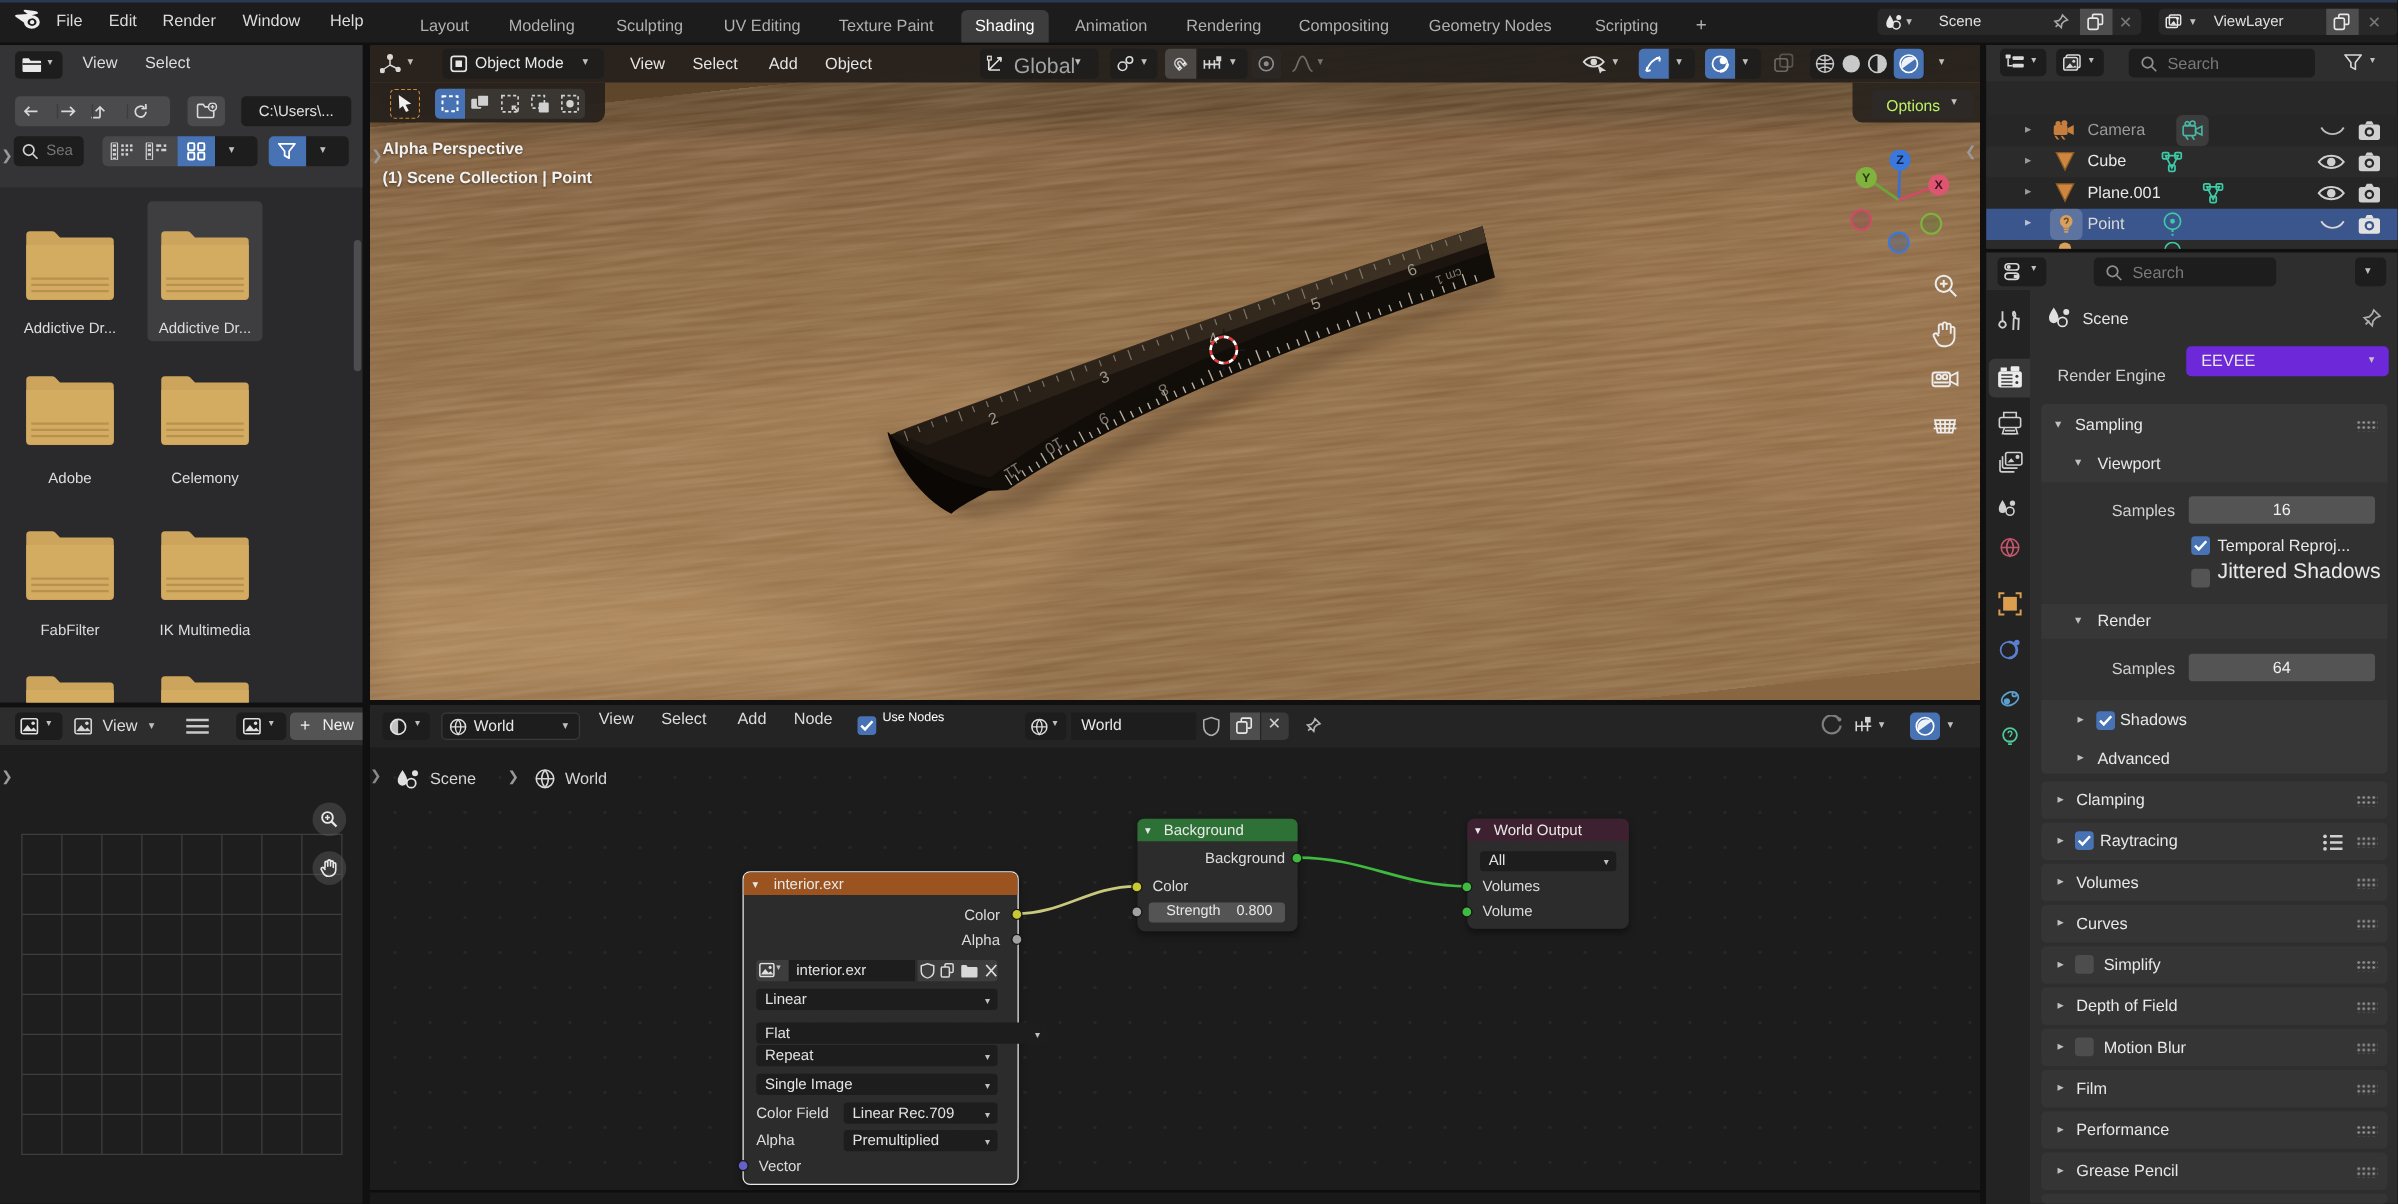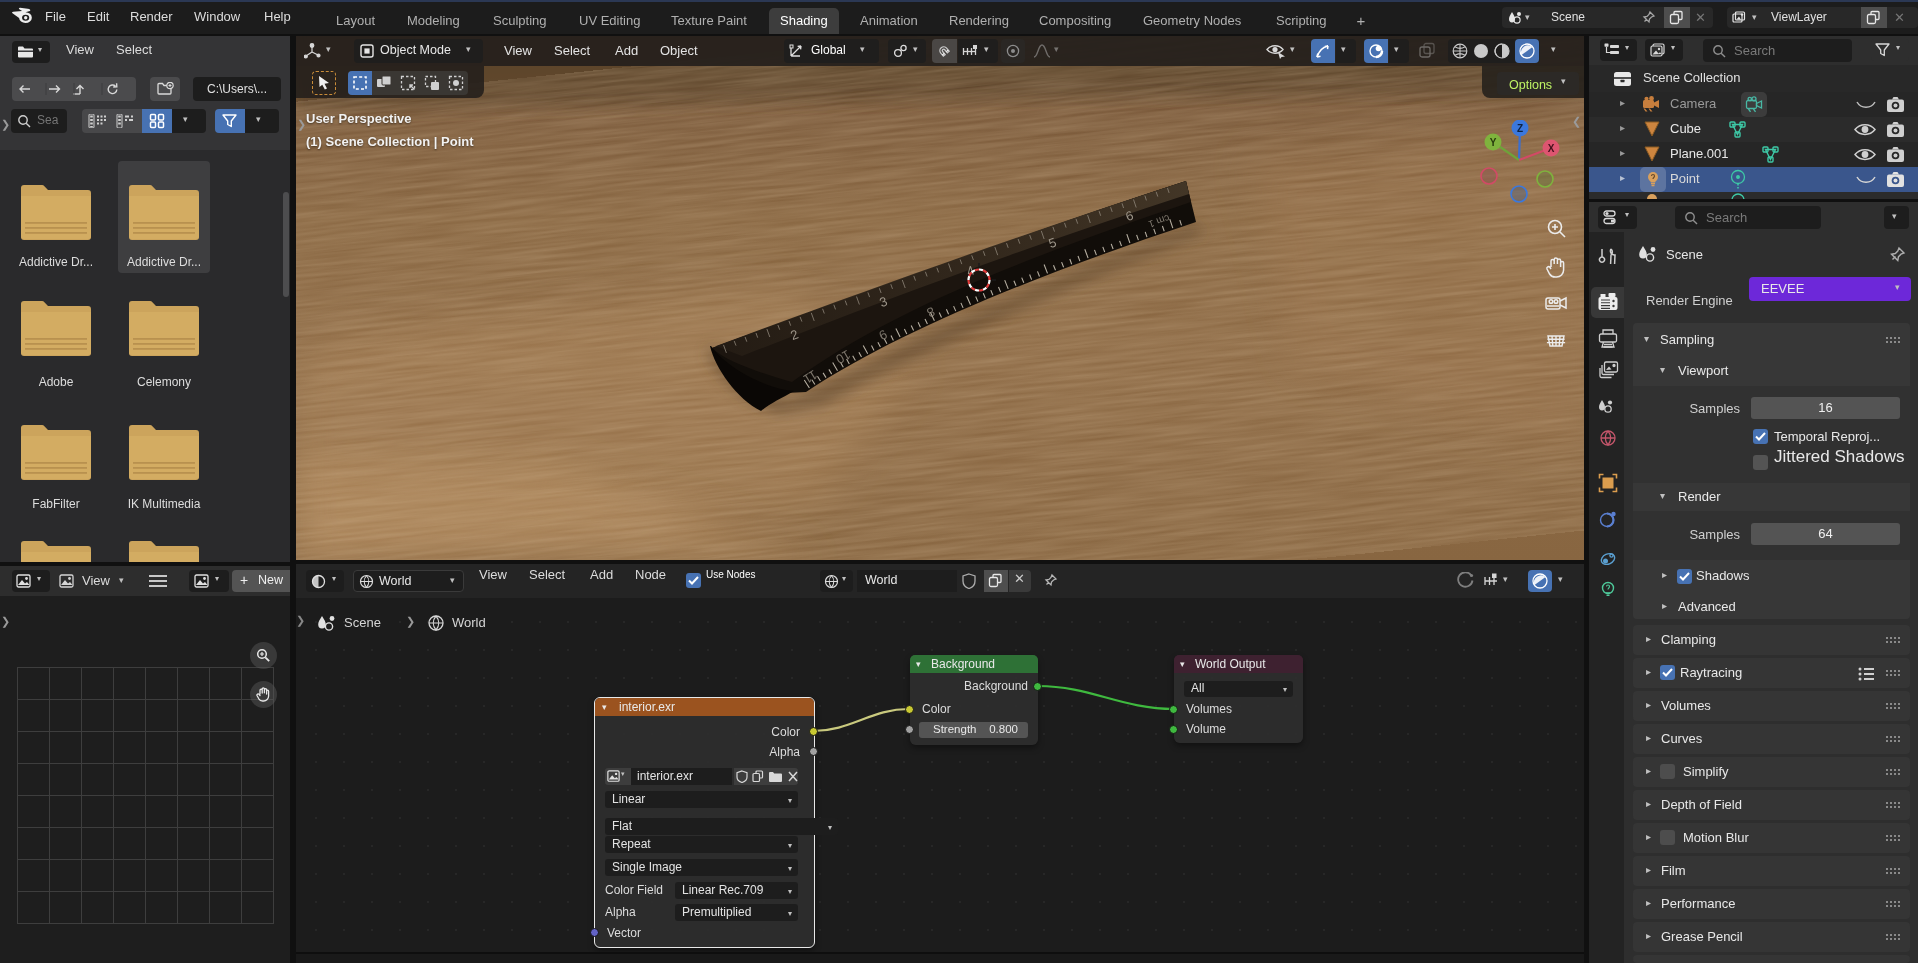--- a/index.html
+++ b/index.html
@@ -392,21 +392,21 @@
       <div class="abs vptext" style="left:208px;top:7px;font-size:13px;text-shadow:none;color:#e3e3e3">View</div>
       <div class="abs vptext" style="left:258px;top:7px;font-size:13px;text-shadow:none;color:#e3e3e3">Select</div>
       <div class="abs vptext" style="left:319px;top:7px;font-size:13px;text-shadow:none;color:#e3e3e3">Add</div>
       <div class="abs vptext" style="left:364px;top:7px;font-size:13px;text-shadow:none;color:#e3e3e3">Object</div>
 
       <div class="abs" style="left:488px;top:3px;width:95px;height:24px;background:#1f1e1d;border-radius:4px">
         <svg class="abs" style="left:5px;top:4px" width="15" height="15" viewBox="0 0 15 15">
           <path d="M2 13 L2 4 M2 13 L11 13 M2 13 L12 3 M12 3 l-3.4 0.4 M12 3 l-0.4 3.4" stroke="#e0e0e0" stroke-width="1.3" fill="none"></path>
           <rect x="1" y="2" width="3" height="3" fill="#2a2622" stroke="#e0e0e0" stroke-width="1"></rect>
         </svg>
-        <span class="abs" style="left:27px;top:4px;color:#ffffff;font-size:12px">Global</span>
+        <span class="abs" style="left:27px;top:4px;color:#a3a3a3;font-size:17px">Global</span>
         <span class="abs chev" style="left:76px;top:5px;font-size:9px">▾</span>
       </div>
       <div class="abs" style="left:592px;top:3px;width:38px;height:24px;background:#1f1e1d;border-radius:4px">
         <svg class="abs" style="left:5px;top:5px" width="15" height="14" viewBox="0 0 15 14">
           <circle cx="5" cy="9" r="3.4" fill="none" stroke="#dcdcdc" stroke-width="1.3"></circle>
           <circle cx="10.5" cy="4" r="2.6" fill="none" stroke="#dcdcdc" stroke-width="1.3"></circle>
         </svg>
         <span class="abs chev" style="left:25px;top:5px;font-size:9px">▾</span>
       </div>
       <div class="abs" style="left:636px;top:3px;width:25px;height:24px;background:#4a4745;border-radius:4px 0 0 4px">
@@ -518,21 +518,21 @@
       <rect x="1.5" y="1.5" width="13" height="13" fill="none" stroke="#d0d0d0" stroke-width="1.3" stroke-dasharray="2.5 2"></rect>
       <circle cx="8" cy="8" r="3" fill="#d0d0d0"></circle>
     </svg>
 
     <div class="abs" style="left:1186px;top:30px;width:102px;height:32px;background:rgba(38,33,28,0.9);border-radius:0 0 0 8px"></div>
     <div class="abs" style="left:1201px;top:36px;width:82px;height:23px;background:#2c2926;border-radius:4px">
       <span class="abs" style="left:12px;top:6px;color:#bef264;font-size:12.5px">Options</span>
       <span class="abs chev" style="left:64px;top:4px;font-size:9px">▾</span>
     </div>
 
-    <div class="abs vptext" style="left:10px;top:75px;font-weight:bold">User Perspective</div>
+    <div class="abs vptext" style="left:10px;top:75px;font-weight:bold">Alpha Perspective</div>
     <div class="abs vptext" style="left:10px;top:98px;font-weight:bold">(1) Scene Collection | Point</div>
 
     <svg class="abs" style="left:1183px;top:84px" width="84" height="94" viewBox="0 0 84 94">
       <g stroke-width="2.2">
         <line x1="40" y1="40" x2="41" y2="8" stroke="#3b6fd0"></line>
         <line x1="40" y1="40" x2="14" y2="22" stroke="#6fa33a"></line>
         <line x1="40" y1="40" x2="72" y2="28" stroke="#d24a66"></line>
       </g>
       <circle cx="41" cy="8" r="8.5" fill="#3b78dd"></circle>
       <text x="41" y="11.5" font-size="10" font-weight="bold" fill="#0d2242" text-anchor="middle" font-family="Liberation Sans,sans-serif">Z</text>
@@ -787,28 +787,20 @@
       </svg>
       <span class="abs" style="left:31px;top:4px;color:#7a7a7a;font-size:13px">Search</span>
     </div>
     <div class="abs" style="left:282px;top:3px;width:38px;height:22px;background:#2e2e2e;border-radius:4px">
       <svg class="abs" style="left:4px;top:4px" width="15" height="14" viewBox="0 0 15 14">
         <path d="M1 1 h13 L9.3 7 v5.5 L5.7 10.5 V7z" fill="none" stroke="#d8d8d8" stroke-width="1.3" stroke-linejoin="round"></path>
       </svg>
       <span class="abs chev" style="left:25px;top:4px;font-size:8px">▾</span>
     </div>
 
-    <div class="olrow" style="top:31px">
-      <svg class="abs" style="left:24px;top:3px" width="19" height="18" viewBox="0 0 19 18">
-        <rect x="1" y="2" width="17" height="14" rx="2.5" fill="#e8e8e8"></rect>
-        <rect x="1" y="7.2" width="17" height="1.6" fill="#282828"></rect>
-        <rect x="7.5" y="9.8" width="4" height="2.4" rx="0.5" fill="#282828"></rect>
-      </svg>
-      <span class="abs" style="left:54px;top:3px;color:#e0e0e0">Scene Collection</span>
-    </div>
     <div class="olrow" style="top:56px;background:#262626">
       <span class="abs chev" style="left:31px;top:5px;font-size:10px;color:#9a9a9a">▸</span>
       <svg class="abs" style="left:53px;top:3px" width="19" height="18" viewBox="0 0 19 18">
         <g fill="#c77e3d">
           <rect x="1" y="5" width="11" height="8" rx="1.5"></rect>
           <circle cx="4.5" cy="3.8" r="2.1"></circle>
           <circle cx="9.5" cy="3.5" r="2.4"></circle>
           <path d="M12 7.5 l5 -2.5 v8 l-5 -2.5z"></path>
           <path d="M3 13.5 l2.5 3 h-2 l-2 -3z M8 13.5 l2.5 3 h-2 l-2 -3z"></path>
         </g>

